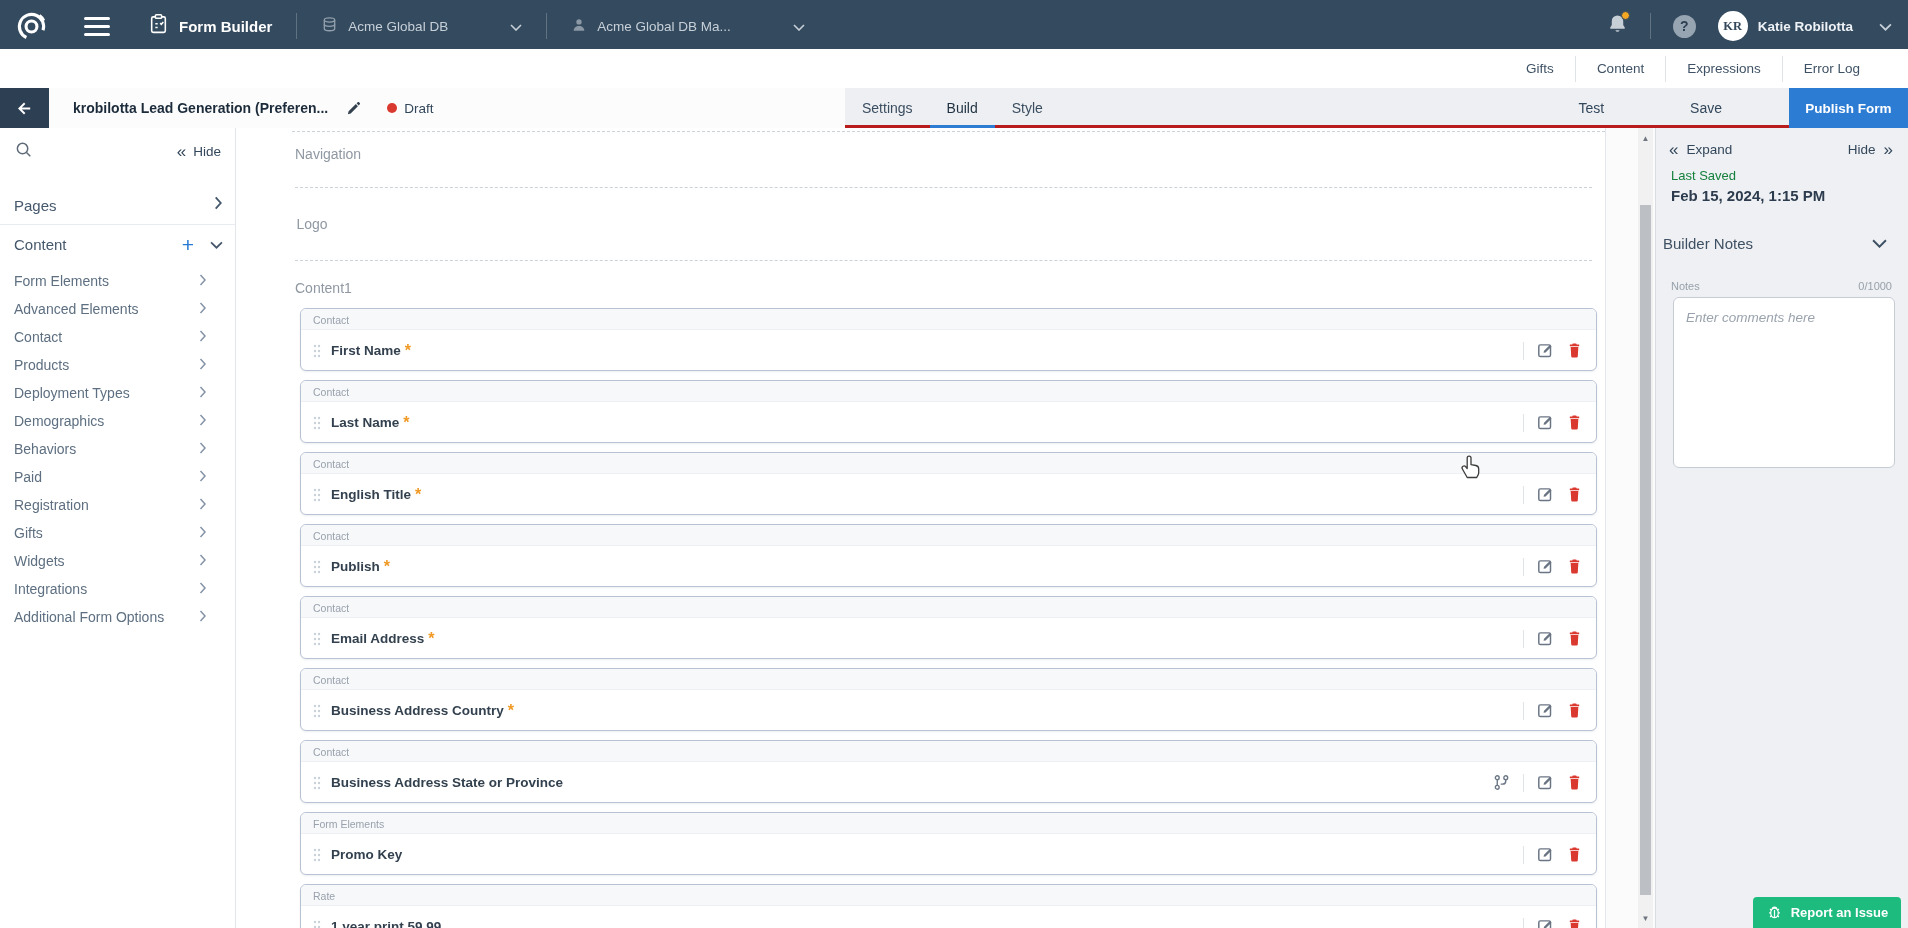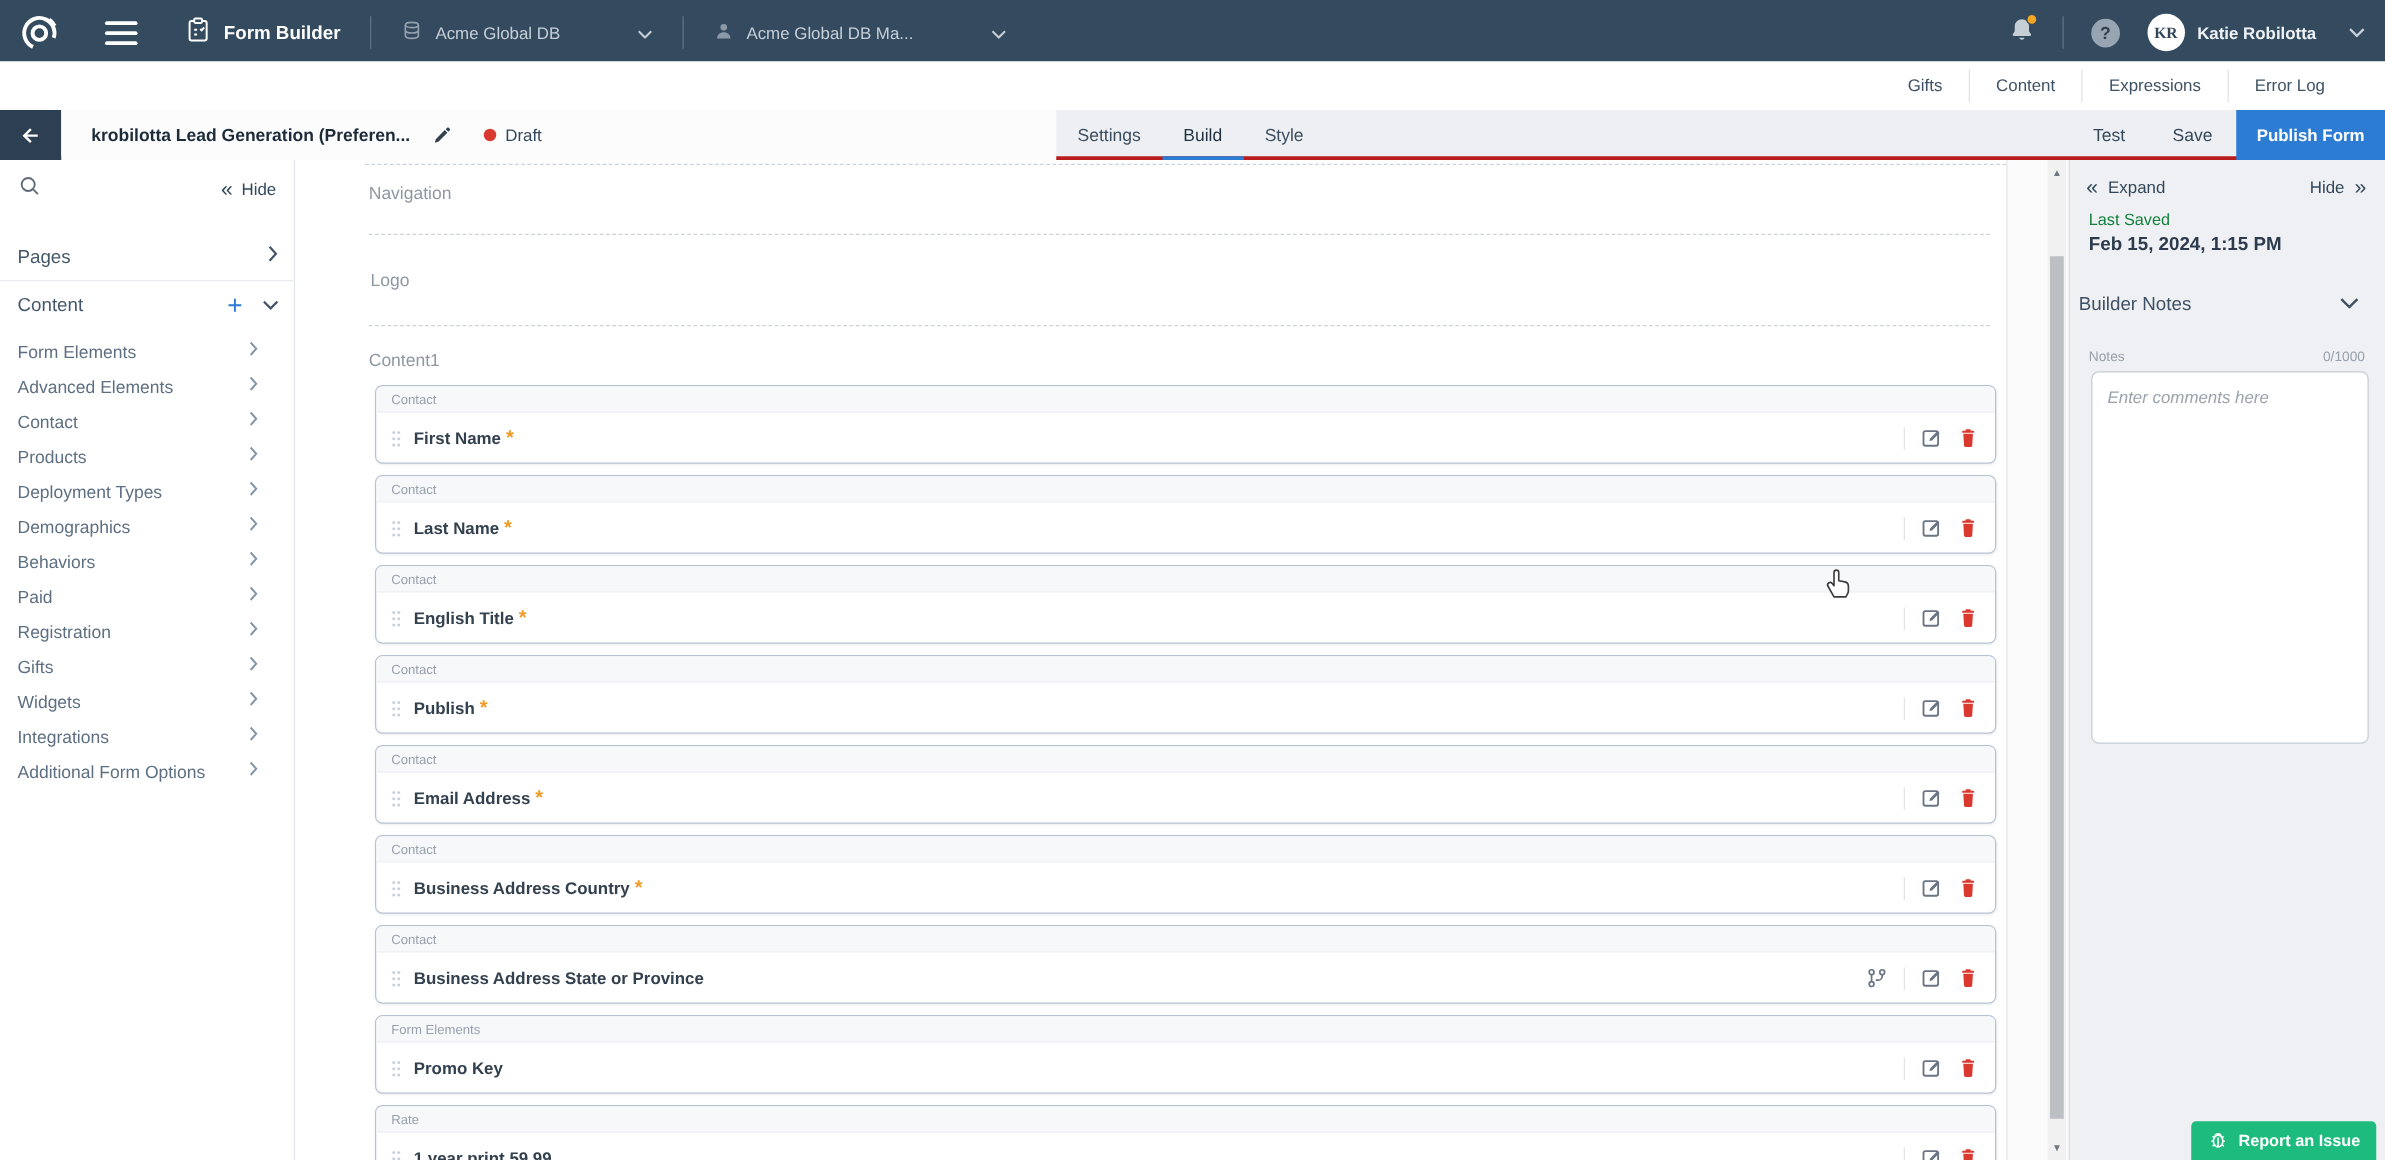--- a/index.html
+++ b/index.html
@@ -33,21 +33,21 @@
   .back-btn { position:absolute; left:0; top:0; width:49px; height:40px; background:#2d3f53; border:none; display:flex; align-items:center; justify-content:center; cursor:pointer; }
   .title-strip { position:absolute; left:49px; top:0; width:796px; height:40px; background:#fcfcfd; display:flex; align-items:center; padding-left:24px; }
   .form-title { font-size:14px; font-weight:700; color:#1c2b3a; }
   .pencil-btn { background:none; border:none; margin-left:18px; cursor:pointer; display:flex; align-items:center; }
   .status { display:flex; align-items:center; gap:7px; margin-left:26px; }
   .status-dot { width:10px; height:10px; border-radius:50%; background:#d9392f; }
   .status-label { font-size:13.5px; color:#33475b; }
   .tabs { position:absolute; left:845px; top:0; height:40px; display:flex; }
   .tab { height:100%; display:flex; align-items:center; padding:3px 17px 0 17px; font-size:14px; color:#3b4d60; border-bottom:3px solid transparent; cursor:pointer; }
   .tab.active { border-bottom-color:#2d7cd3; color:#1f3040; }
-  .toolbar-actions { position:absolute; right:0; top:0; height:40px; display:flex; align-items:center; }
+  .toolbar-actions { position:absolute; right:0; top:0; height:40px; display:flex; align-items:center;gap:48px; }
   .txt-btn { background:none; border:none; font-size:14px; color:#33475b; padding:0 19px; height:100%; cursor:pointer; font-family:inherit; }
   .publish-btn { width:119px; height:100%; border:none; background:#2d7cd3; color:#fff; font-size:13.5px; font-weight:700; cursor:pointer; font-family:inherit; }
 
   
   .sidebar { position:absolute; left:0; top:128px; bottom:0; width:236px; background:#fff; border-right:1px solid #e3e6ea; }
   .sb-top { height:46px; display:flex; align-items:center; justify-content:space-between; padding:0 14px 0 15px; }
   .dbl-chev { font-size:17px; color:#33475b; line-height:1; }
   .sb-hide { display:flex; align-items:center; gap:7px; cursor:pointer; font-size:13.5px; color:#33475b; }
   .sb-header { height:38px; display:flex; align-items:center; justify-content:space-between; padding:0 12px 0 14px; margin-top:12px; cursor:pointer; }
   .sb-header .hdr-label { font-size:15px; color:#45586b; }
@@ -88,21 +88,21 @@
 
   .panel { position:absolute; left:1655px; right:0; top:128px; bottom:0; background:#eef0f3; border-left:1px solid #d9dce1; }
   .panel-top { display:flex; align-items:center; justify-content:space-between; padding:13px 15px 0 13px; }
   .panel-ctl { display:flex; align-items:center; gap:8px; cursor:pointer; font-size:13.5px; color:#33475b; }
   .last-saved-label { margin:10px 0 4px 15px; font-size:13px; color:#15803d; }
   .last-saved-value { margin:4px 0 0 15px; font-size:15px; font-weight:700; color:#2c3b4d; }
   .builder-notes { display:flex; align-items:center; justify-content:space-between; margin:30px 21px 0 7px; cursor:pointer; }
   .builder-notes .bn-label { font-size:15px; color:#3e5063; }
   .notes-row { display:flex; align-items:center; justify-content:space-between; margin:28px 16px 0 15px; }
   .notes-label, .notes-counter { font-size:11px; color:#97a0ab; }
-  .notes-area { display:block; margin:5px 14px 0 17px; width:222px; height:298px; border:1px solid #c6ccd4; border-radius:6px; background:#fff; resize:none; padding:12px; font-family:inherit; font-size:13.5px; color:#33414f; }
+  .notes-area { display:block; margin:5px 14px 0 17px; width:222px; height:171px; border:1px solid #c6ccd4; border-radius:6px; background:#fff; resize:none; padding:12px; font-family:inherit; font-size:13.5px; color:#33414f; }
   .notes-area::placeholder { font-style:italic; color:#9aa3ad; }
 
   .report-btn { position:absolute; left:1753px; top:897px; width:148px; height:31px; background:#1dbb7e; border:none; border-radius:4px 4px 0 0; color:#fff; font-size:13px; font-weight:700; display:flex; align-items:center; justify-content:center; gap:8px; cursor:pointer; z-index:40; font-family:inherit; }
 
   .hand-cursor { position:absolute; left:1458px; top:452px; z-index:50; pointer-events:none; }
 </style>
 </head>
 <body>
 
 <header class="navbar">

